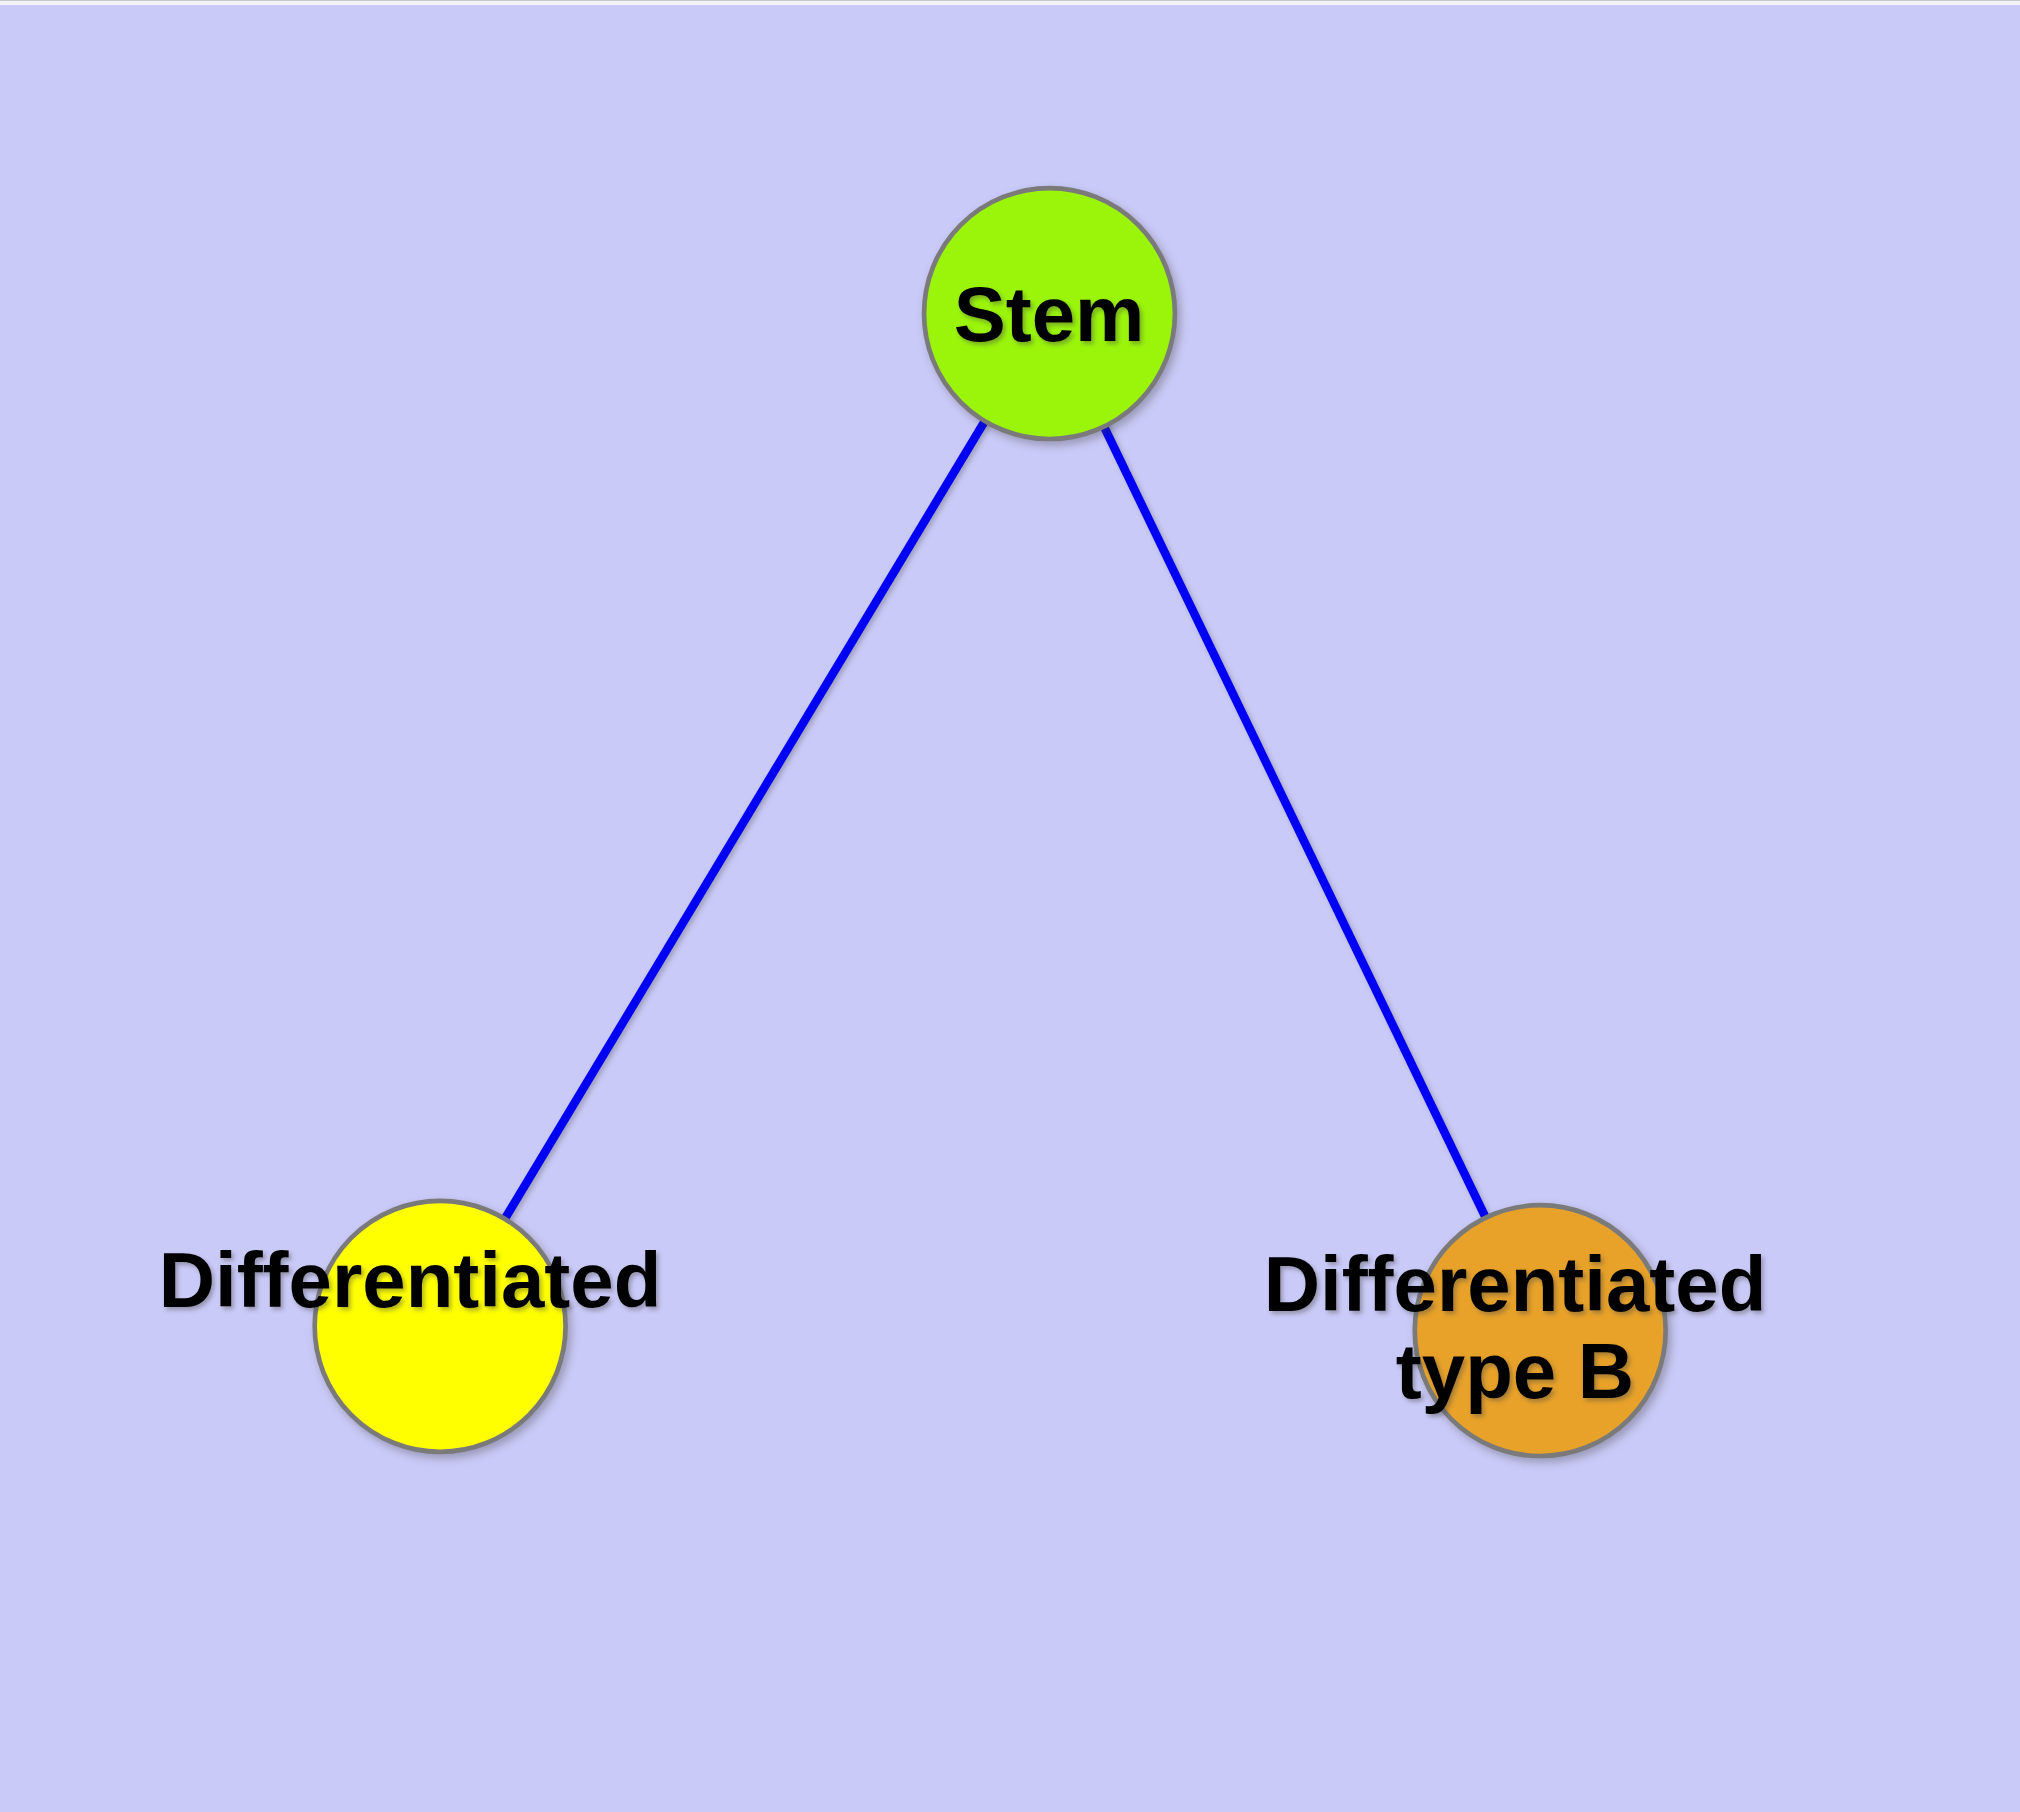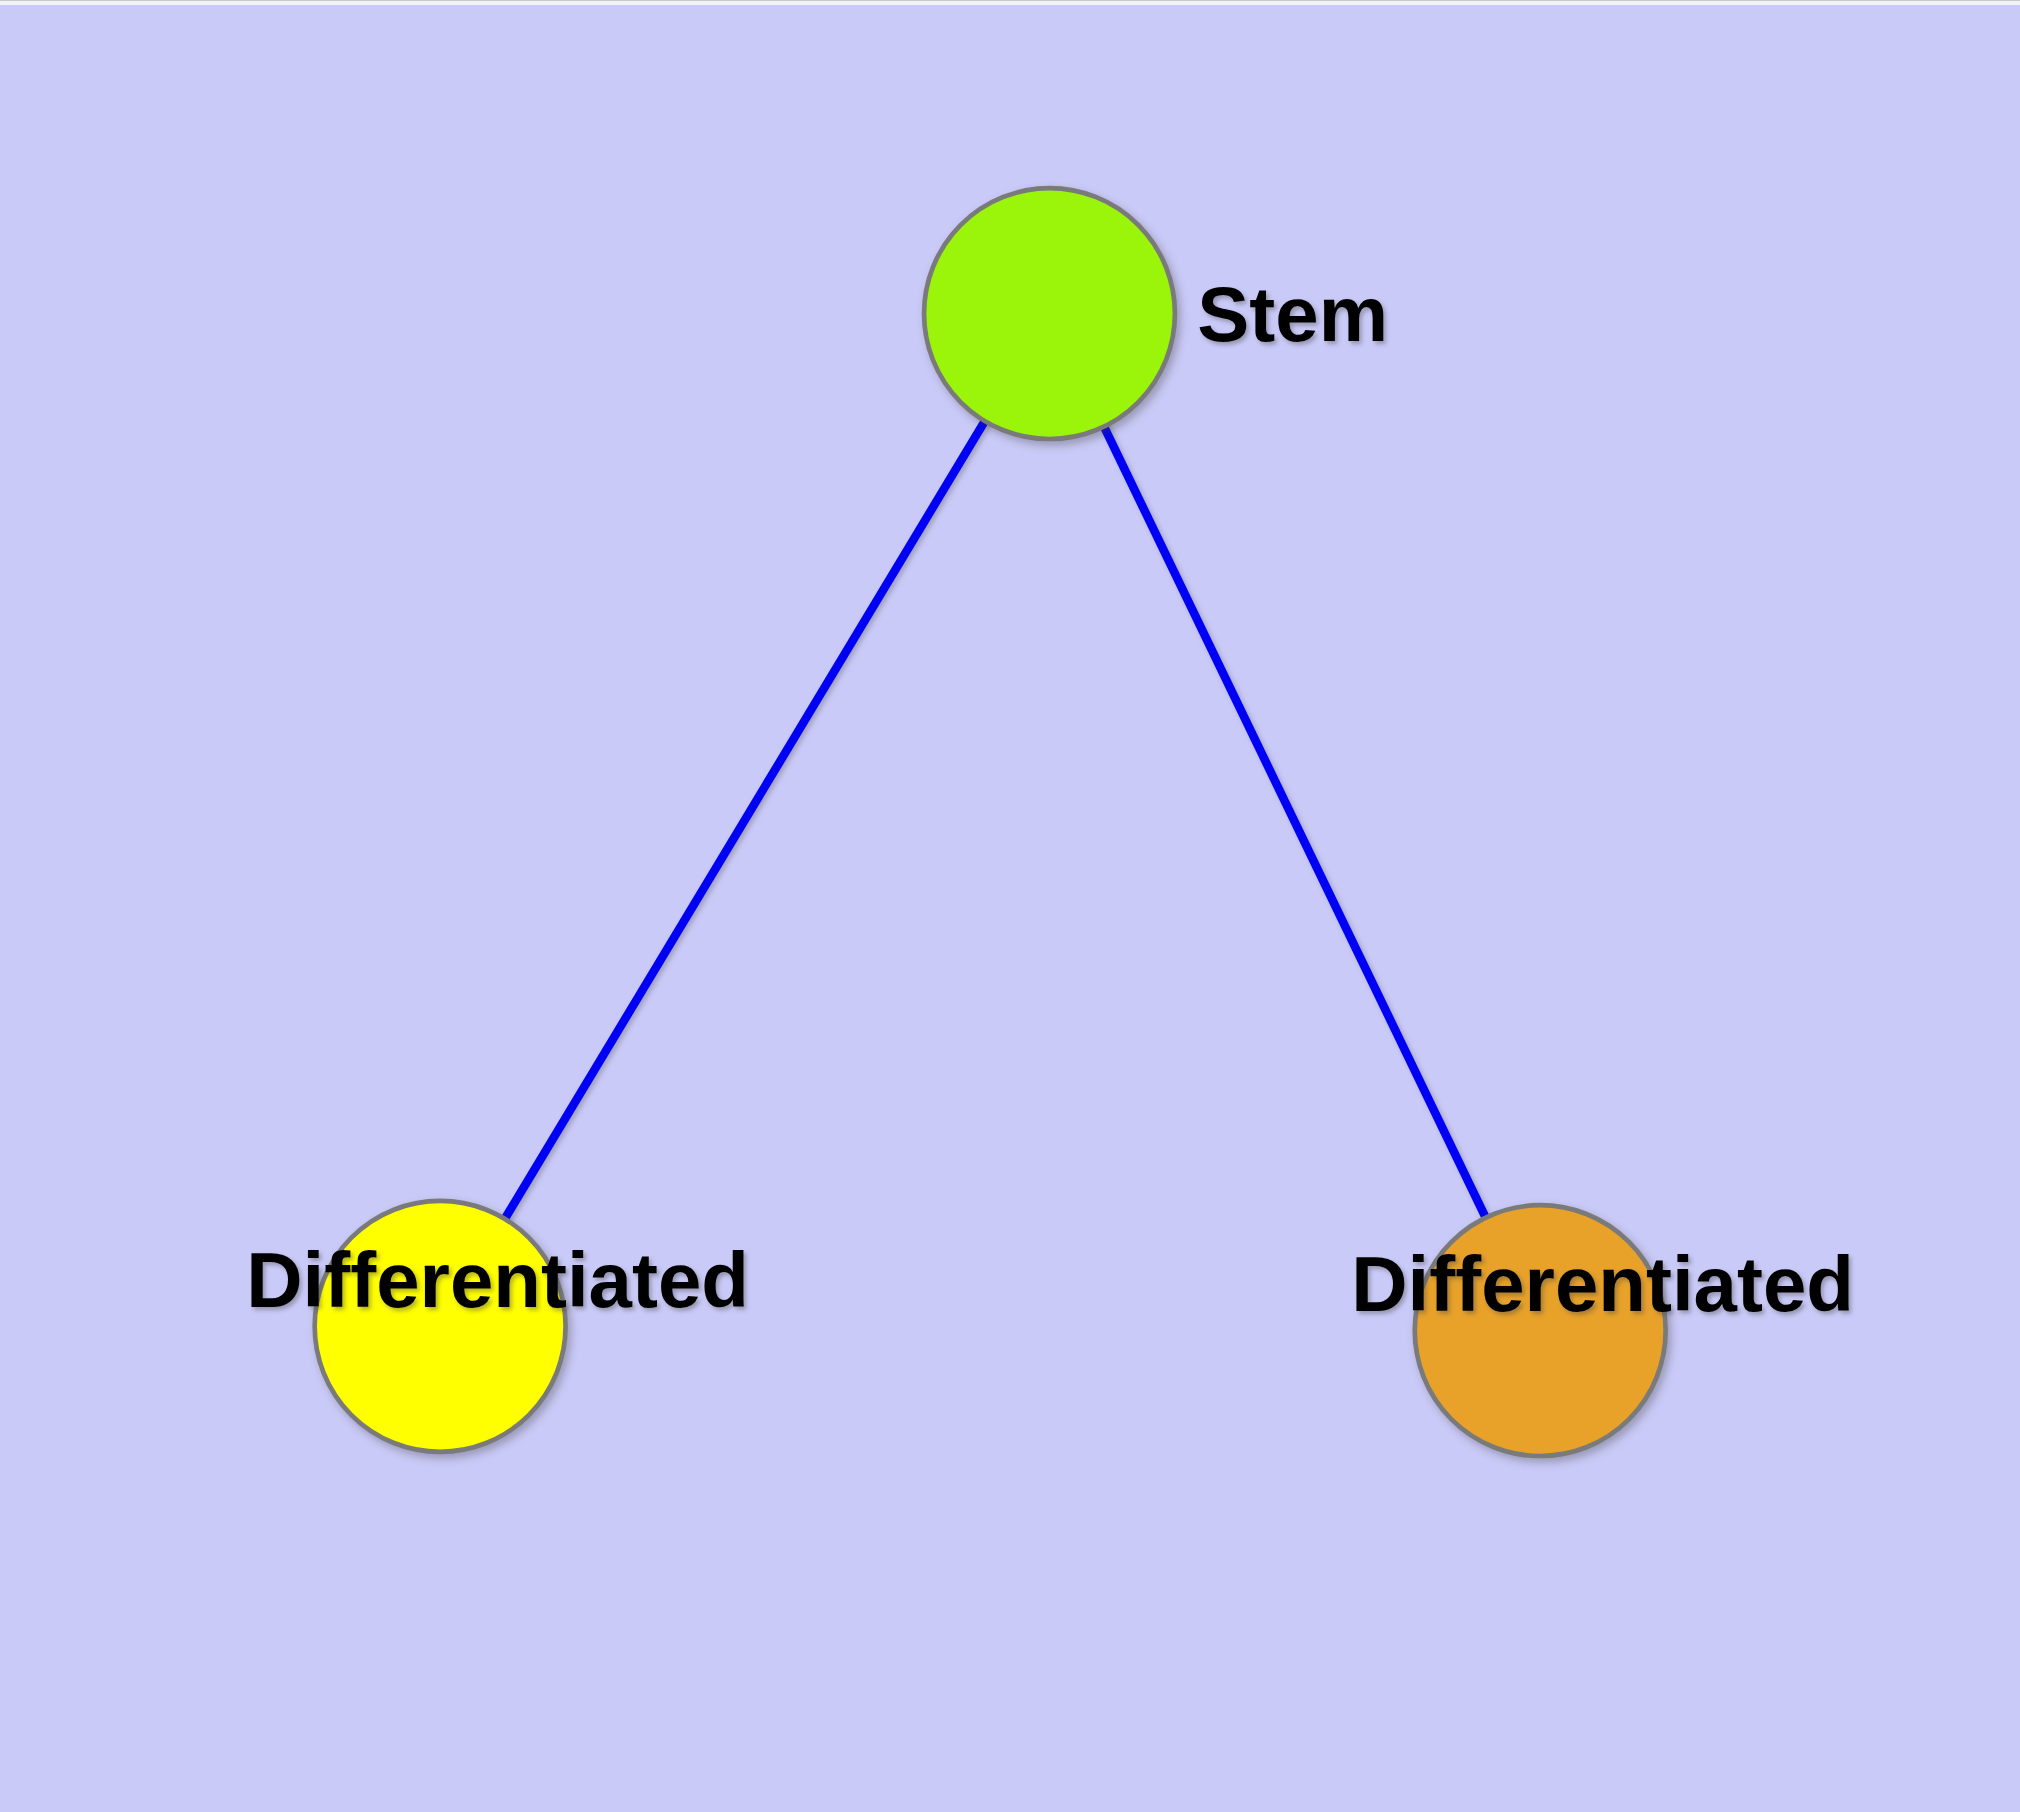--- a/index.html
+++ b/index.html
@@ -33,21 +33,21 @@
     filter: drop-shadow(3px 3px 3px rgba(60,60,60,0.30));
   }
   .node-circle {
     stroke: #7A7A7A;
     stroke-width: 5.5;
     filter: drop-shadow(4px 5px 5px rgba(60,60,60,0.35));
   }
   .node-label {
     position: absolute;
     width: 678px;
-    text-align: right;
+    text-align: center;
     font-size: 78px;
     font-weight: bold;
     line-height: 87px;
     color: #000000;
     text-shadow: 2.5px 2.5px 4.2px rgba(70,70,70,0.40);
     white-space: nowrap;
   }
   .node-label span { display: block; }
   .label-stem  { left: 710px;  top: 271px;  }
   .label-a     { left: 71px;   top: 1237px; }
@@ -73,16 +73,17 @@
   <div class="node-label label-stem">
     <span>Stem</span>
   </div>
 
   <div class="node-label label-a">
     <span>Differentiated</span>
   </div>
 
   <div class="node-label label-b">
     <span>Differentiated</span>
+    <span>type B</span>
   </div>
 
 </div>
 
 
 </body></html>

